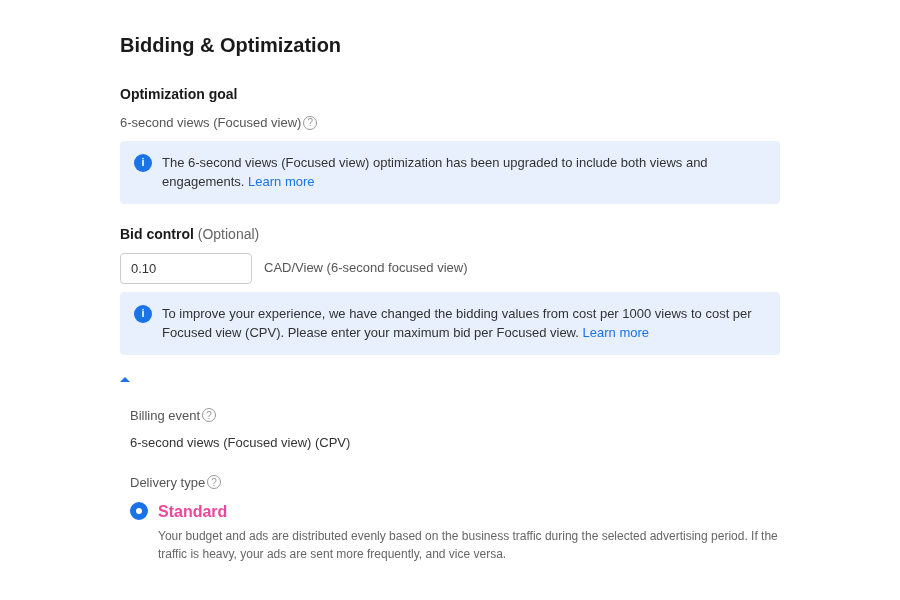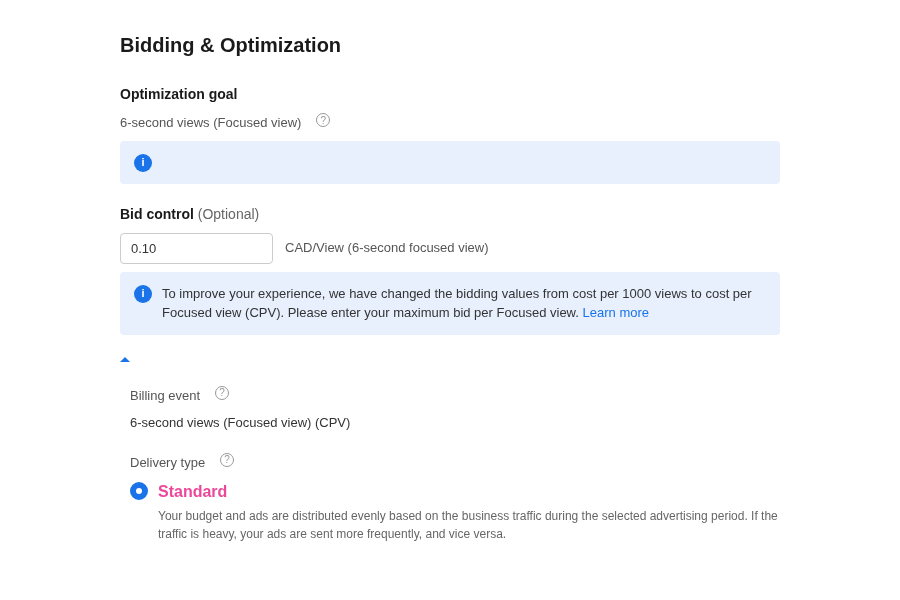--- a/index.html
+++ b/index.html
@@ -24,22 +24,22 @@
     .section-label {
       font-size: 14px;
       font-weight: 600;
       color: #1a1a1a;
       margin-bottom: 8px;
     }
     .sub-label {
       font-size: 13px;
       color: #555;
       display: flex;
-      align-items: flex-start;
-      gap: 15px;
+      align-items: center;
+      gap: 2px;
       margin-bottom: 8px;
     }
     .help-icon {
       display: inline-flex;
       align-items: center;
       justify-content: center;
       width: 14px;
       height: 14px;
       border-radius: 50%;
       border: 1px solid #999;
@@ -93,21 +93,21 @@
       align-items: center;
       gap: 12px;
       margin-bottom: 8px;
       margin-top: 8px;
     }
     .bid-input {
       border: 1px solid #ccc;
       border-radius: 4px;
       padding: 7px 10px;
       font-size: 13px;
-      width: 153px;
+      width: 132px;
       color: #333;
       outline: none;
     }
     .bid-unit {
       font-size: 13px;
       color: #555;
     }
     .suggestion-text {
       font-size: 12px;
       color: #666;
@@ -194,20 +194,24 @@
   <h1 class="page-title">Bidding &amp; Optimization</h1>
 
   <div class="field-group">
     <div class="section-label">Optimization goal</div>
     <div class="sub-label">
       <span>6-second views (Focused view)</span>
       <span class="help-icon">?</span>
     </div>
     <div class="info-box">
       <div class="info-icon">i</div>
+      <div class="info-text">
+        <span>The 6-second views (Focused view) optimization has been upgraded to include both views and engagements.</span>
+        <a class="learn-more">Learn more</a>
+      </div>
     </div>
   </div>
 
   <div class="bid-control-section">
     <div class="section-label">
       <span>Bid control</span>
       <span class="optional-label">(Optional)</span>
     </div>
     <div class="bid-input-row">
       <input class="bid-input" type="text" value="0.10" style="">

